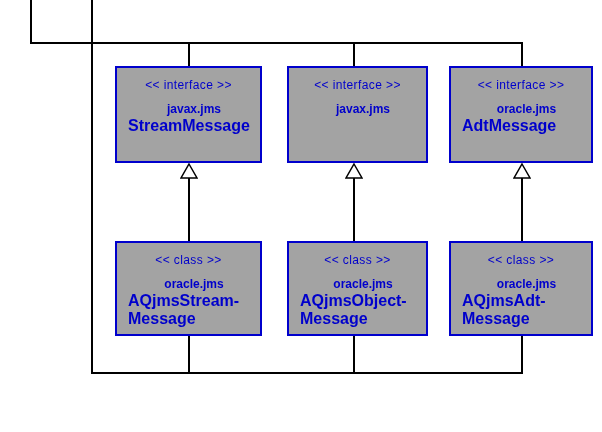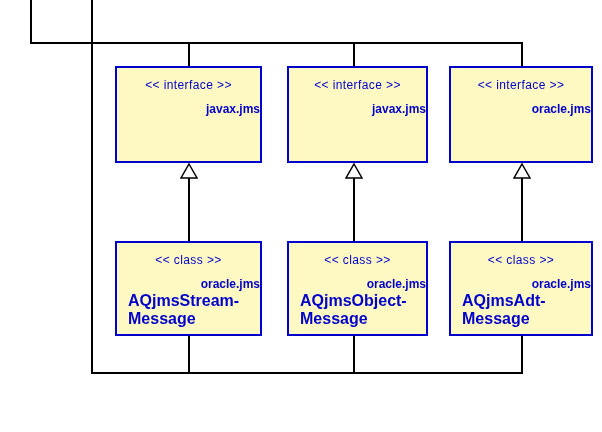--- a/index.html
+++ b/index.html
@@ -26,36 +26,36 @@
     position: absolute;
     width: 0;
     border-left: 2px solid #000000;
   }
 
   
   .uml-box {
     position: absolute;
     box-sizing: border-box;
     border: 2px solid #0000CC;
-    background: #fef9c3;
+    background: #a3a3a3;
     padding: 10px 0 0 0;
   }
   .stereotype {
     color: #0000CC;
     font-size: 12px;
     text-align: center;
     letter-spacing: 0.4px;
     line-height: 15px;
     white-space: nowrap;
   }
   .pkg {
     color: #0000CC;
     font-size: 12px;
     font-weight: bold;
-    text-align: right;
+    text-align: center;
     padding-left: 11px;
     line-height: 16px;
     margin-top: 8px;
     white-space: nowrap;
   }
   .cname {
     color: #0000CC;
     font-size: 16px;
     font-weight: bold;
     text-align: left;
@@ -81,30 +81,32 @@
   <div class="line-v" style="left:91px; top:0px; height:374px;"></div>
   <div class="line-h" style="left:30px; top:42px; width:493px;"></div>
 
   <div class="line-v" style="left:188px; top:42px; height:26px;"></div>
   <div class="line-v" style="left:353px; top:42px; height:26px;"></div>
   <div class="line-v" style="left:521px; top:42px; height:26px;"></div>
 
   <div class="uml-box" style="left:115px; top:66px; width:147px; height:97px;">
     <div class="stereotype">&lt;&lt; interface &gt;&gt;</div>
     <div class="pkg">javax.jms</div>
+    <div class="cname">StreamMessage</div>
   </div>
 
   <div class="uml-box" style="left:287px; top:66px; width:141px; height:97px;">
     <div class="stereotype">&lt;&lt; interface &gt;&gt;</div>
     <div class="pkg">javax.jms</div>
   </div>
 
   <div class="uml-box" style="left:449px; top:66px; width:144px; height:97px;">
     <div class="stereotype">&lt;&lt; interface &gt;&gt;</div>
     <div class="pkg">oracle.jms</div>
+    <div class="cname">AdtMessage</div>
   </div>
 
   <div class="tri" style="left:180px; top:163px;">
     <svg width="18" height="16" viewBox="0 0 18 16">
       <polygon points="9,1 17,15 1,15" fill="#ffffff" stroke="#000000" stroke-width="1.5"></polygon>
     </svg>
   </div>
   <div class="line-v" style="left:188px; top:178px; height:63px;"></div>
 
   <div class="tri" style="left:345px; top:163px;">

